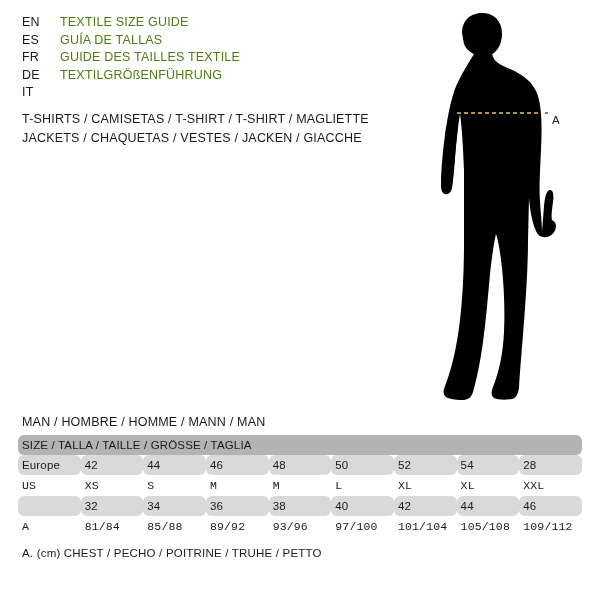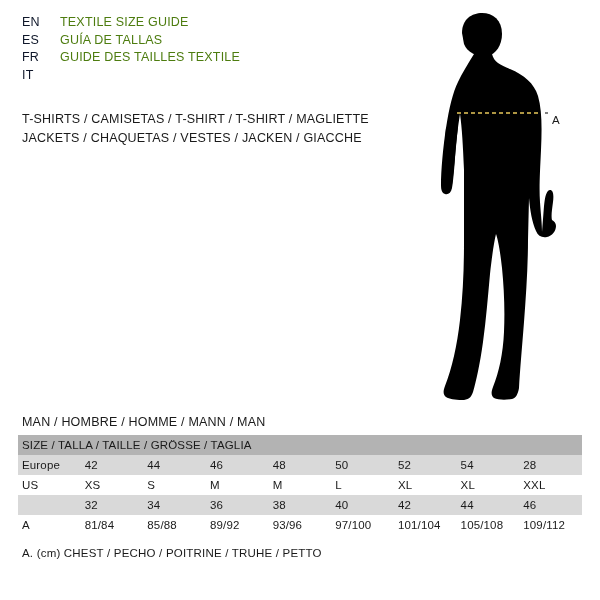--- a/index.html
+++ b/index.html
@@ -89,30 +89,32 @@
   table.size-table {
     border-collapse: collapse;
     width: 564px;
     font-size: 11.5px;
     table-layout: fixed;
   }
   table.size-table td {
     padding: 4px 0 4px 4px;
     letter-spacing: 0.15px;
     color: #1a1a1a;
+    border-radius: 6px;
   }
   .row-head td {
     background: #b3b3b3;
     font-size: 11.5px;
   }
   .row-shade td {
     background: #d9d9d9;
   }
   .row-plain td {
     background: #ffffff;
+    font-family: Liberation Mono, monospace;
   }
   .col-label { width: 86px; }
   .col-val { width: 68px; }
 
   .footnote {
     position: absolute;
     left: 22px;
     top: 547px;
     font-size: 11.5px;
     letter-spacing: 0.2px;
@@ -127,20 +129,24 @@
     <span class="lang-code">EN</span>
     <span class="lang-text">TEXTILE SIZE GUIDE</span>
   </div>
   <div class="lang-row">
     <span class="lang-code">ES</span>
     <span class="lang-text">GUÍA DE TALLAS</span>
   </div>
   <div class="lang-row">
     <span class="lang-code">FR</span>
     <span class="lang-text">GUIDE DES TAILLES TEXTILE</span>
+  </div>
+  <div class="lang-row">
+    <span class="lang-code">DE</span>
+    <span class="lang-text">TEXTILGRÖßENFÜHRUNG</span>
   </div>
   <div class="lang-row">
     <span class="lang-code">IT</span>
   </div>
 </div>
 
 <div class="category-block">
   <div class="category-line">T-SHIRTS / CAMISETAS / T-SHIRT / T-SHIRT / MAGLIETTE</div>
   <div class="category-line">JACKETS / CHAQUETAS / VESTES / JACKEN / GIACCHE</div>
 </div>

